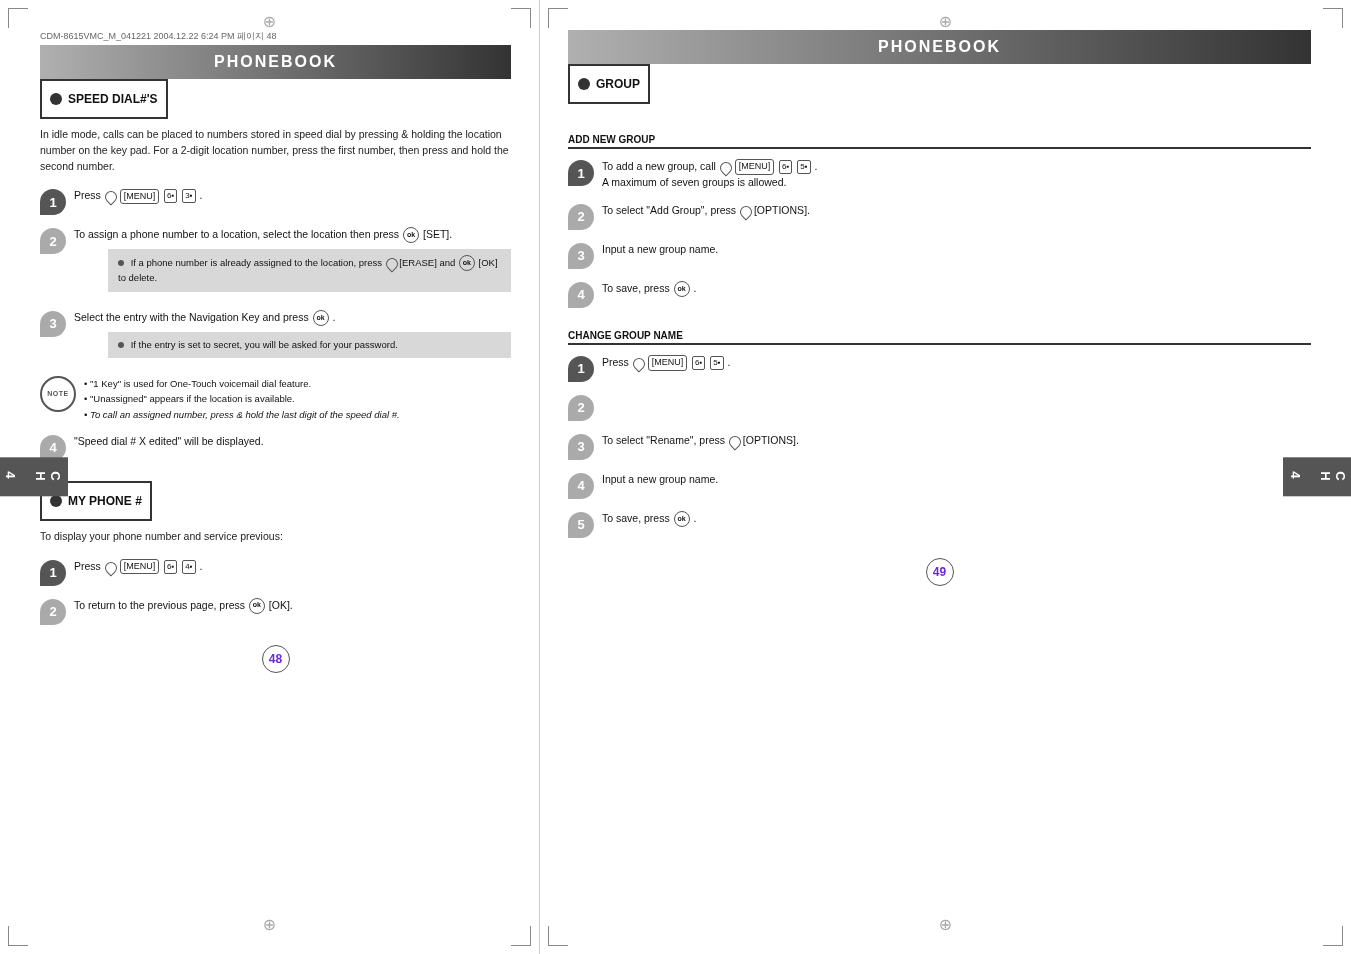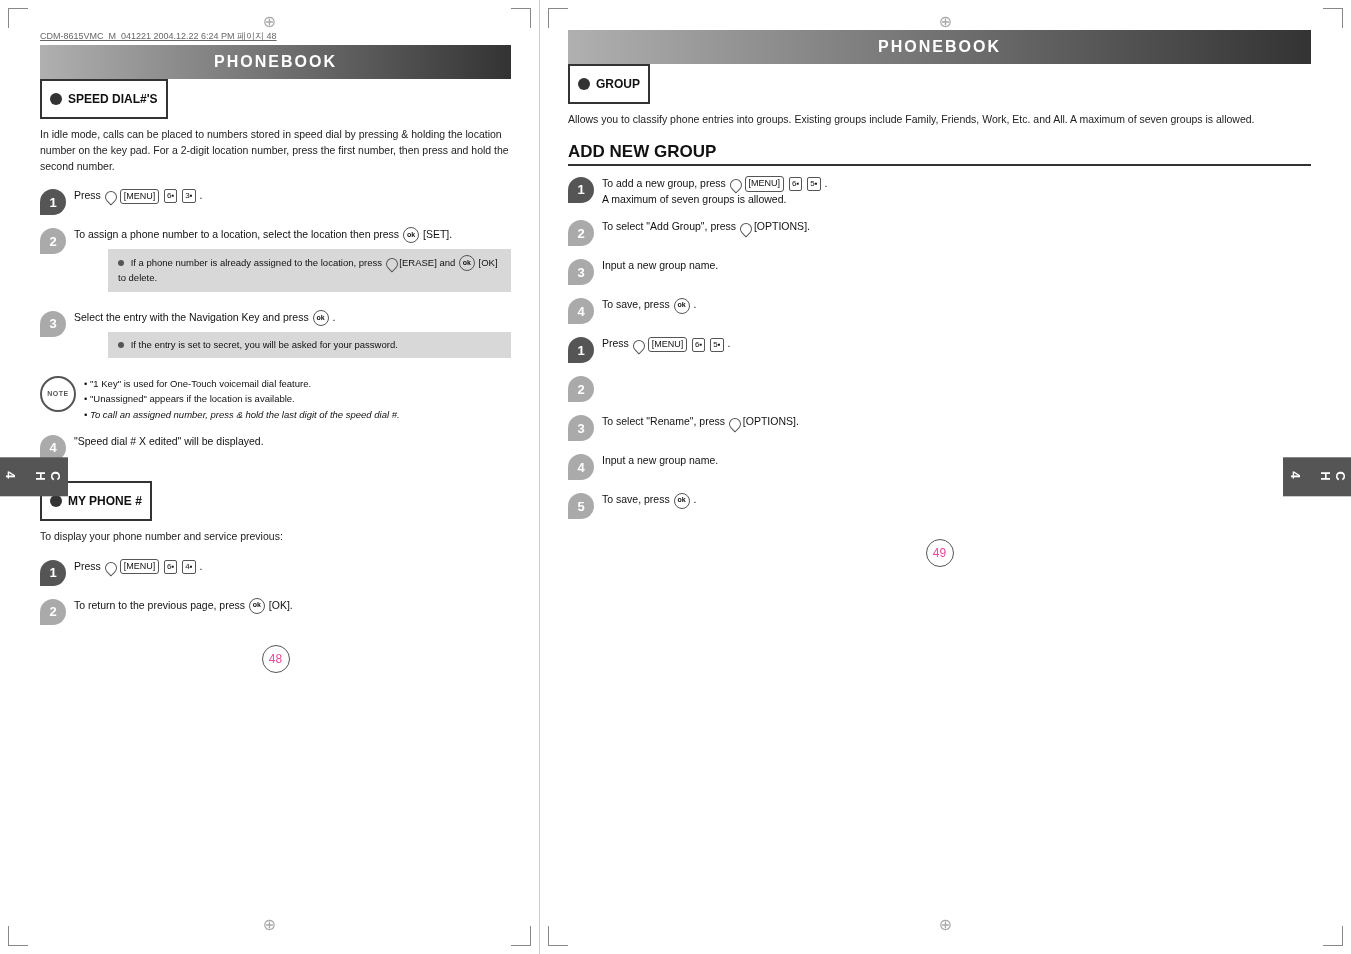--- a/index.html
+++ b/index.html
@@ -221,26 +221,26 @@
       font-size: 8px;
       border: 1px solid #555;
       border-radius: 2px;
       padding: 0 2px;
       vertical-align: middle;
       margin: 0 1px;
     }
 
     
     .sub-heading {
-      font-size: 17px;
+      font-size: 10px;
       font-weight: bold;
       border-bottom: 2px solid #333;
       padding-bottom: 2px;
       margin-bottom: 10px;
-      margin-top: 10px;
+      margin-top: 22px;
     }
 
     
     .chapter-tab {
       position: absolute;
       right: -2px;
       top: 50%;
       transform: translateY(-50%);
       background: #555;
       color: #fff;
@@ -286,31 +286,30 @@
 
     .page-num-circle {
       display: inline-flex;
       align-items: center;
       justify-content: center;
       width: 28px;
       height: 28px;
       border: 1.5px solid #555;
       border-radius: 50%;
       font-size: 12px;
-      font-weight: normal;
-      color: #ec4899;
+      font-weight: bold;
+      color: #6d28d9;
     }
 
     
     .header-info {
       font-size: 9px;
       color: #666;
       text-align: left;
       margin-bottom: 2px;
-      text-decoration: underline;
     }
 
     .step-row {
       display: flex;
       align-items: flex-start;
       margin-bottom: 12px;
     }
   </style>
 </head>
 <body>
@@ -470,30 +469,29 @@
     <div style="position:absolute;top:12px;left:50%;transform:translateX(-50%);color:#aaa;font-size:16px;">⊕</div>
 
     
     <div class="page-header">PHONEBOOK</div>
 
     
     <div class="section-label">
       <span class="bullet"></span>
       <span>GROUP</span>
     </div>
-    <div class="section-intro">Allows you to classify phone entries into groups. Existing groups include Family, Friends, Work, Etc. and All. A maximum of seven groups is allowed.</div>
 
     
     <div class="sub-heading">ADD NEW GROUP</div>
 
     
     <div class="step-row">
       <div class="step-num">1</div>
       <div class="step-content">
-        <span>To add a new group, press</span>
+        <span>To add a new group, call</span>
         <span class="key-softkey-img"></span>
         <span class="key-menu">[MENU]</span>
         <span class="num-icon">6▪</span>
         <span class="num-icon">5▪</span>
         <span>.</span><br>
         <span>A maximum of seven groups is allowed.</span>
       </div>
     </div>
 
     
@@ -516,20 +514,21 @@
     <div class="step-row">
       <div class="step-num light">4</div>
       <div class="step-content">
         <span>To save, press</span>
         <span class="key-ok">ok</span>
         <span>.</span>
       </div>
     </div>
 
     
+    <div class="sub-heading">CHANGE GROUP NAME</div>
 
     
     <div class="step-row">
       <div class="step-num">1</div>
       <div class="step-content">
         <span>Press</span>
         <span class="key-softkey-img"></span>
         <span class="key-menu">[MENU]</span>
         <span class="num-icon">6▪</span>
         <span class="num-icon">5▪</span>

